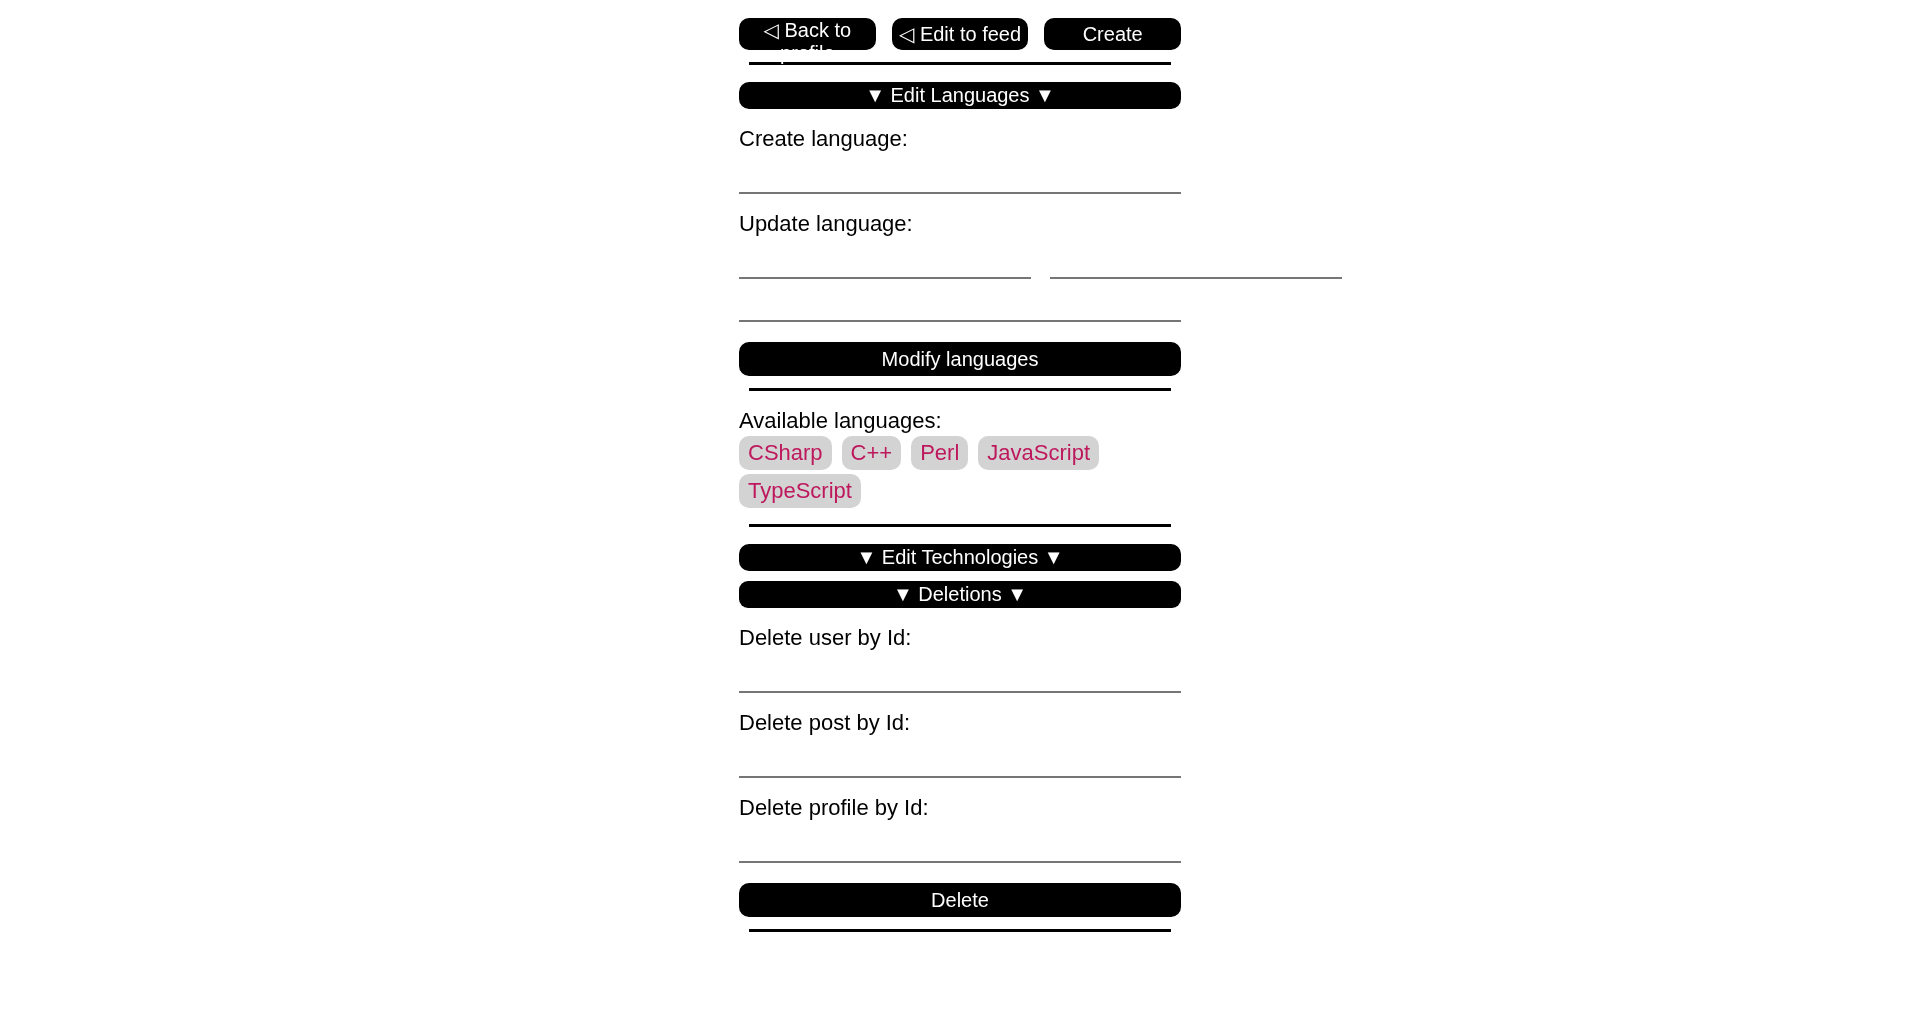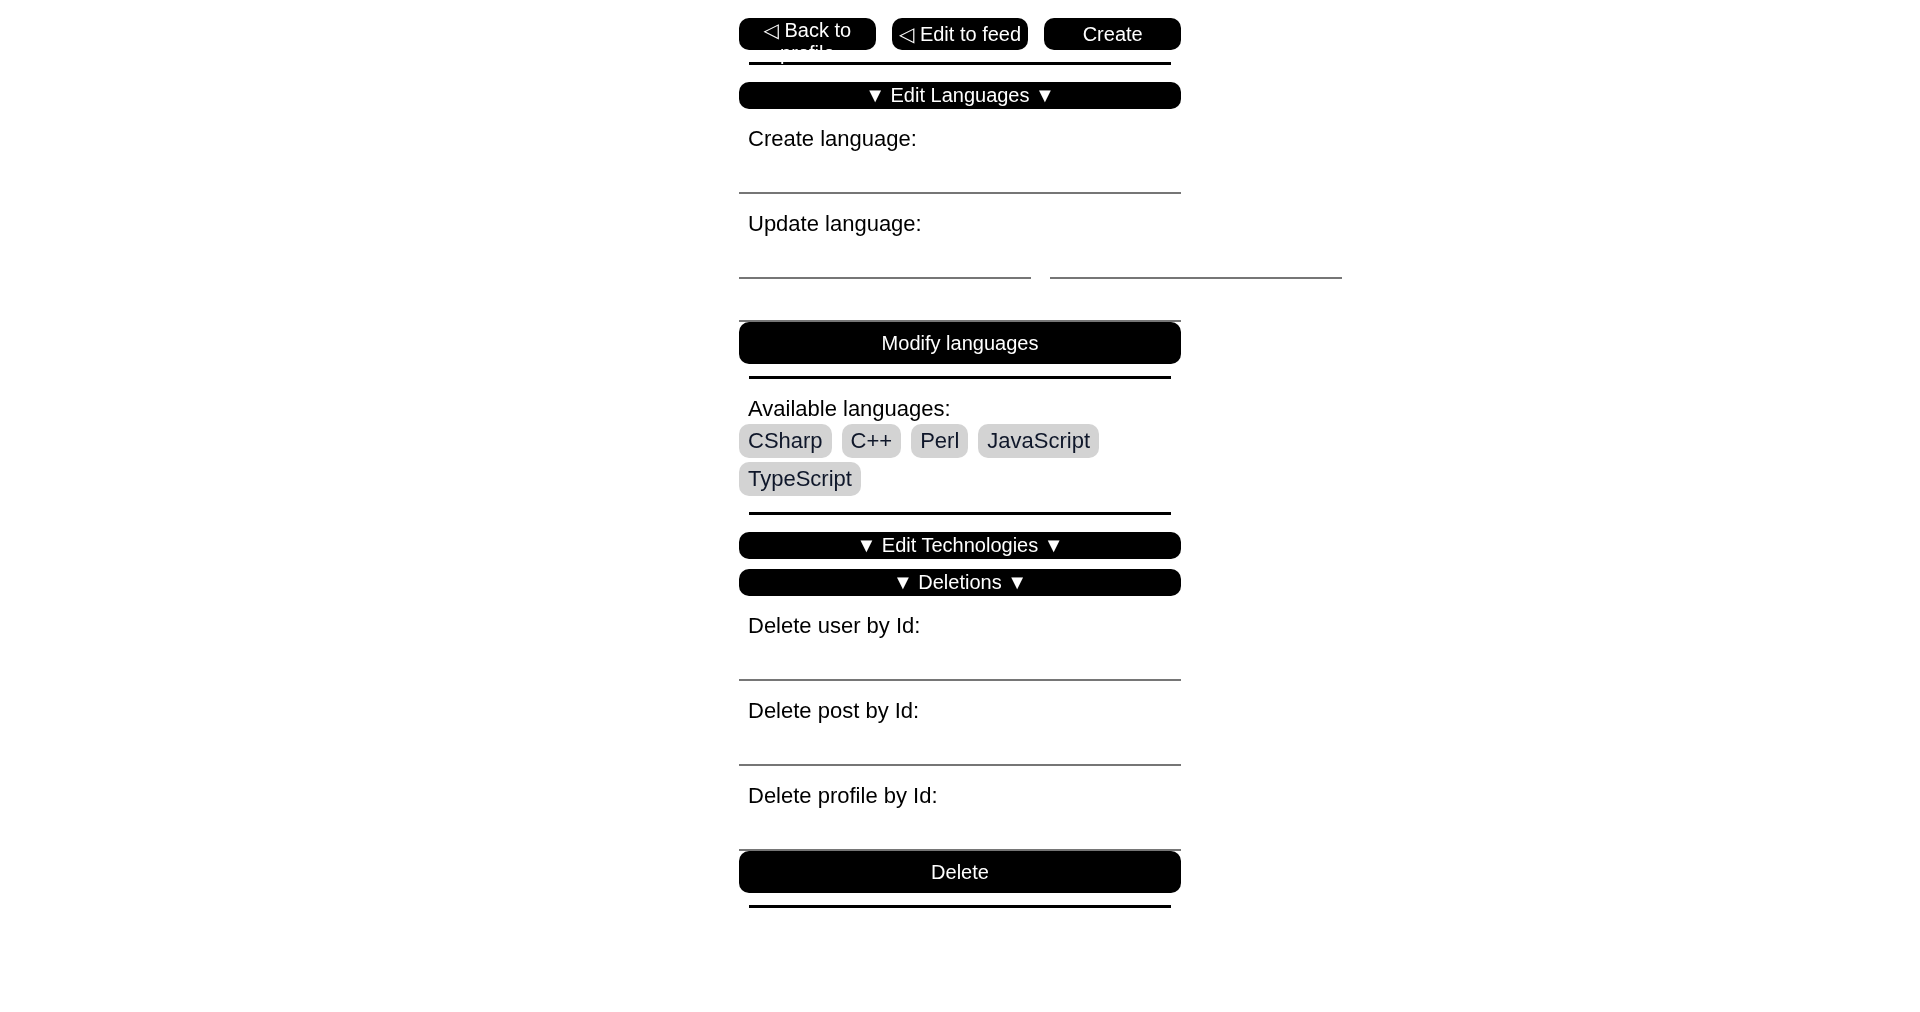--- a/index.html
+++ b/index.html
@@ -37,34 +37,35 @@
   .btn-row .btn {
     flex: 1;
     height: 32px;
   }
   .toggle-btn {
     width: 100%;
     height: 27px;
   }
   .action-btn {
     width: 100%;
-    height: 42px;
+    height: 34px;
+    margin-top: 20px;
   }
 
   
   hr.divider {
     border: none;
     border-top: 3px solid var(--divider, #000000);
     margin: 12px 10px 17px 10px;
   }
 
   .field-label {
     font-size: 22px;
     line-height: 25px;
-    margin: 17px 0 0 9px;
+    margin: 17px 0 0 0;
     display: block;
   }
 
   .underline-input {
     display: block;
     width: 100%;
     height: 34px;
     margin-top: 9px;
     border: none;
     border-bottom: 2px solid var(--input-underline, #767676);
@@ -73,30 +74,30 @@
     font-family: inherit;
     font-size: 22px;
     padding: 0 2px;
   }
   .input-pair {
     display: flex;
     gap: 19px;
   }
   .input-pair .underline-input { flex: 1; width: auto; }
 
-  .section-gap { margin-top: 10px; }
+  .section-gap { margin-top: 10px; border-radius: 9px; }
 
   .tag-list {
     margin-top: 3px;
     line-height: 0;
   }
   .tag {
     display: inline-block;
     background: var(--tag-bg, #d3d3d3);
-    color: #0f172a;
+    color: #be185d;
     border-radius: 10px;
     padding: 4px 9px;
     margin: 0 10px 4px 0;
     font-size: 22px;
     line-height: 26px;
   }
 </style>
 </head>
 <body>
 

